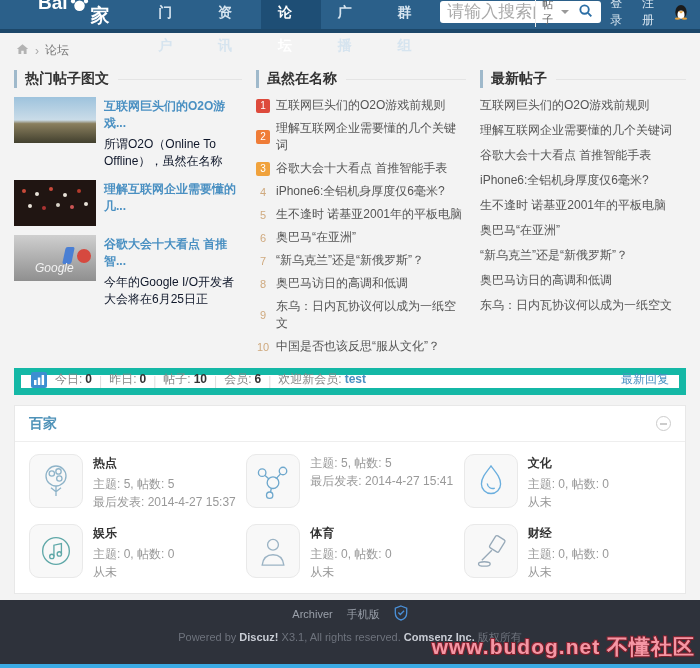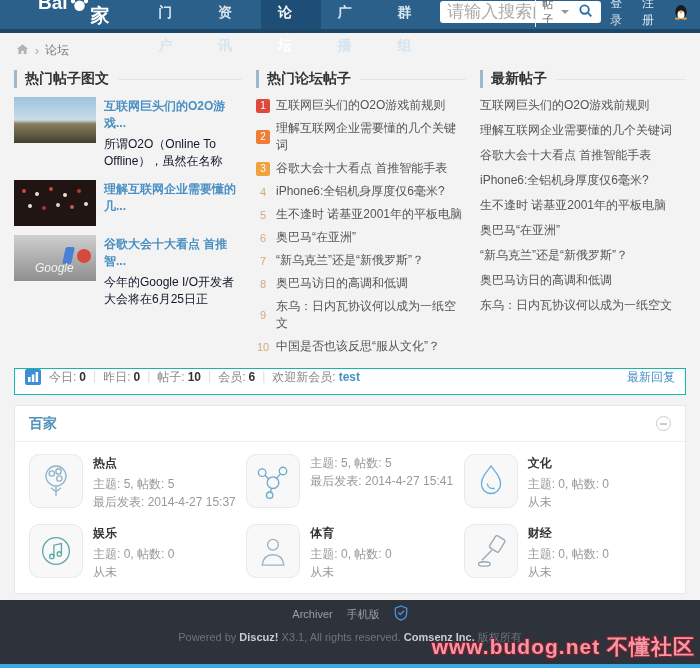--- a/index.html
+++ b/index.html
@@ -61,22 +61,22 @@
   .rk { width:14px; height:14px; line-height:14px; text-align:center; font-style:normal; font-size:10px;
     color:#fff; border-radius:2px; flex:none; }
   .rk1 { background:#dd4a3c; } .rk2 { background:#ef7c37; } .rk3 { background:#f0a23c; }
   .rkp { background:none; color:#cfa97e; font-size:11px; }
 
   .new-list { list-style:none; }
   .new-list li { margin-bottom:8px; }
   .new-list a { color:#555; }
 
   
-  .statsbar { margin:7px 14px 0; background:#fff; border:1px solid #14b8a6; height:27px;
-    display:flex; align-items:flex-start; padding:0 10px; color:#888; }
+  .statsbar { margin:7px 14px 0; background:#fff; border:7px solid #14b8a6; height:27px;
+    display:flex; align-items:flex-end; padding:0 10px; color:#888; }
   .statsbar .chart-icon { display:flex; margin-right:8px; }
   .pair b { color:#333; margin-left:3px; }
   .pair .blue { color:#4a90c2; font-weight:bold; margin-left:3px; }
   .divider { color:#ddd; margin:0 7px; }
   .latest { margin-left:auto; color:#4a90c2; }
 
   
   .panel { margin:10px 14px 0; background:#fff; border:1px solid #e8e8e8; }
   .collapse { margin-left:auto; width:15px; height:15px; border-radius:50%; border:1px solid #ccc;
     position:relative; cursor:pointer; flex:none; }
@@ -197,21 +197,21 @@
       </a>
       <div>
         <a class="pi-title">谷歌大会十大看点 首推智...</a>
         <p class="pi-desc">今年的Google I/O开发者大会将在6月25日正</p>
       </div>
     </article>
   </section>
 
   <section class="col-mid">
     <h3 class="sec-title">
-      <span>热门论坛帖子</span>
+      <span>虽然在名称</span>
         <span class="rule"></span>
     </h3>
     <ol class="rank-list">
       <li>
           <i class="rk rk1">1</i>
           <a>互联网巨头们的O2O游戏前规则</a>
         </li>
       <li>
           <i class="rk rk2">2</i>
           <a>理解互联网企业需要懂的几个关键词</a>

